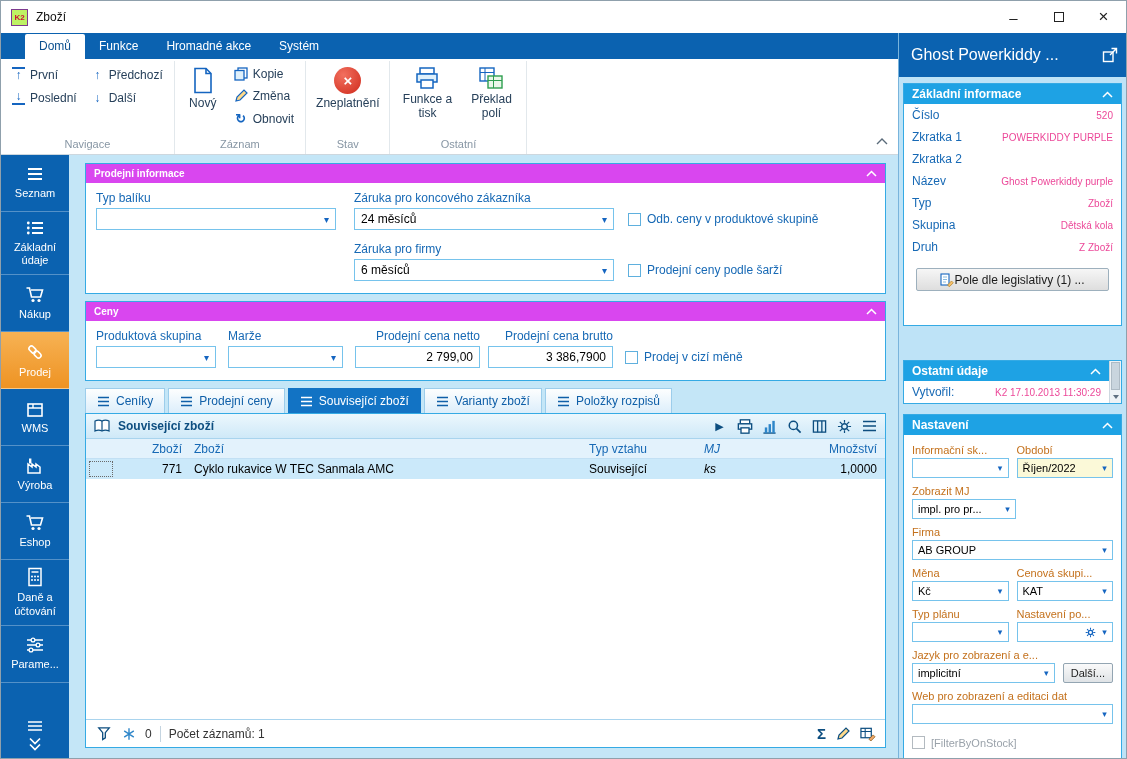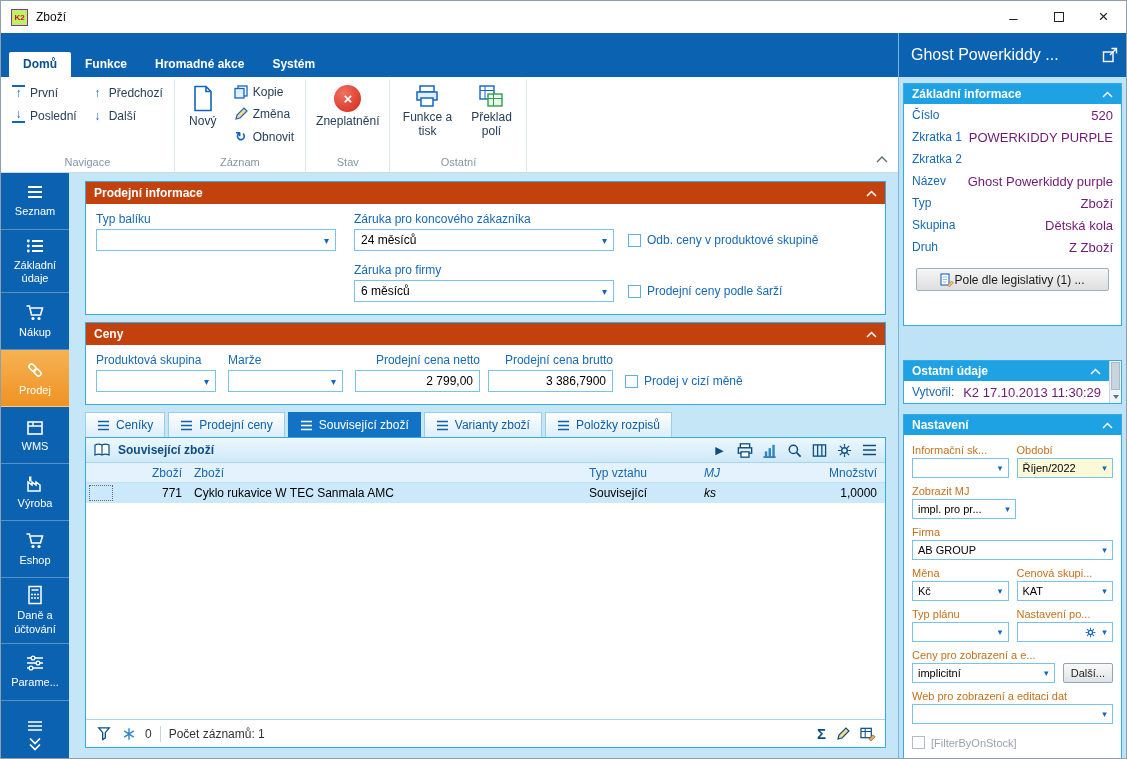--- a/index.html
+++ b/index.html
@@ -15,21 +15,21 @@
   .win-controls { margin-left:auto; display:flex; height:100%; }
   .wc { width:45px; height:100%; display:flex; align-items:center; justify-content:center; font-size:15px; color:#222; }
   .maxbox { width:10px; height:10px; border:1.4px solid #222; display:inline-block; }
 
   
   .main { display:flex; height:725px; }
   .left { width:897px; display:flex; flex-direction:column; }
   .right { flex:1; background:#bee3f7; display:flex; flex-direction:column; border-left:1px solid #79b4dc; min-width:0; }
 
   
-  .ribbon-tabs { height:44px; background:#0b62b0; display:flex; align-items:flex-end; padding-left:8px;font-weight:bold; }
+  .ribbon-tabs { height:26px; background:#0b62b0; display:flex; align-items:flex-end; padding-left:24px; }
   .rtab { padding:5px 14px 6px; color:#fff; font-size:12px; white-space:nowrap; }
   .rtab.active { background:#fff; color:#0b4f8e; border-radius:2px 2px 0 0; }
   .ribbon { height:96px; background:#fff; border-bottom:1px solid #cdd7de; display:flex; position:relative; padding-top:2px; }
   .rgroup { display:flex; flex-direction:column; border-right:1px solid #e2e8ec; padding:2px 4px 0; }
   .rgroup-body { flex:1; display:flex; align-items:flex-start; }
   .rgroup-label { text-align:center; color:#8796a4; font-size:11px; padding:3px 4px 4px; }
   .rcol { display:flex; flex-direction:column; }
   .ritem { display:flex; align-items:center; gap:5px; padding:4px 7px; font-size:12px; color:#27405a; white-space:nowrap; }
   .rbig { display:flex; flex-direction:column; align-items:center; gap:3px; padding:4px 6px 2px; font-size:12px;
           color:#27405a; text-align:center; line-height:1.15; min-width:48px; }
@@ -48,21 +48,21 @@
   .sb-item { display:flex; flex-direction:column; align-items:center; justify-content:center; gap:4px;
              padding:7px 2px; color:#fff; font-size:11px; text-align:center; line-height:1.2;
              border-bottom:1px solid rgba(255,255,255,.3); min-height:57px; }
   .sb-item.active { background:linear-gradient(#f7b254,#ee9323); }
   .sb-overflow { margin-top:auto; display:flex; flex-direction:column; align-items:center; gap:6px; padding:6px 0 7px; }
 
   .content { flex:1; background:#c4e6f7; padding:8px 12px 10px 16px; display:flex; flex-direction:column; min-width:0; }
 
   
   .panel { border:1px solid #35aae4; background:#fff; margin-bottom:7px; }
-  .panel-h { background:#c2410c; color:#fff; font-weight:bold; font-size:12px; padding:4px 8px;
+  .panel-h { background:#d946ef; color:#fff; font-weight:bold; font-size:10px; padding:4px 8px;
              display:flex; align-items:center; justify-content:space-between; }
   .panel-b { padding:8px 10px 12px; }
   .frow { display:flex; align-items:flex-end; }
   .fgroup { display:flex; flex-direction:column; }
   .flabel { color:#1769b5; font-size:12px; margin-bottom:3px; white-space:nowrap; }
   .flabel.r { text-align:right; }
   .w240{width:240px;} .w260{width:260px;} .w120{width:120px;} .w115{width:115px;} .w125{width:125px;}
   .ml18{margin-left:18px;} .ml14{margin-left:14px;} .ml12{margin-left:12px;} .ml8{margin-left:8px;}
   .mt12{margin-top:12px;} .spacer258{width:258px;}
   .combo { height:22px; border:1px solid #76c3ec; background:#fff; display:flex; align-items:center; min-width:0; }
@@ -106,21 +106,21 @@
 
   
   .rp-title { background:#0b62b0; color:#fff; min-height:44px; display:flex; align-items:center;
               padding:0 8px 0 12px; font-size:16px; flex:none; }
   .rp-title .txt { flex:1; white-space:nowrap; overflow:hidden; }
   .rp-sec { margin:6px 4px 0; background:#fff; border:1px solid #35aae4; }
   .rp-h { background:#1ea2e4; color:#fff; font-weight:bold; font-size:12px; padding:3px 8px;
           display:flex; align-items:center; justify-content:space-between; }
   .rp-row { display:flex; align-items:center; justify-content:space-between; min-height:22px; padding:0 8px; }
   .rp-lab { color:#1769b5; white-space:nowrap; font-size:12px; }
-  .rp-val { color:#701a75; white-space:nowrap; overflow:hidden; font-size:13px; text-align:right; }
+  .rp-val { color:#ec4899; white-space:nowrap; overflow:hidden; font-size:10px; text-align:right; }
   .leg-btn { margin:10px 12px 12px; height:23px; display:flex; align-items:center; justify-content:center; 
              background:linear-gradient(#f6f6f6,#dedede); border:1px solid #9db0bd; border-radius:2px;
              font-size:12px; color:#1a1a1a; }
   .rp-sec.other { display:flex; margin-top:34px; }
   .other-main { flex:1; }
   .vscroll { width:12px; background:#eef3f6; border-left:1px solid #cdd8e0; display:flex; flex-direction:column; }
   .vthumb { flex:1; margin:1px; background:#c9d5de; border:1px solid #aebbc5; }
   .varrow { height:12px; display:flex; align-items:center; justify-content:center; }
   .tri-dn { width:0; height:0; border-left:3px solid transparent; border-right:3px solid transparent; border-top:4px solid #5f7080; }
   .rp-sec.settings { margin-top:10px; flex:1; margin-bottom:0; display:flex; flex-direction:column; }
@@ -724,21 +724,21 @@
                   <svg width="11" height="11" viewBox="0 0 16 16">
                       <circle cx="8" cy="8" r="3" fill="none" stroke="#1565c0" stroke-width="1.8"></circle>
                       <path d="M8 1v3M8 12v3M1 8h3M12 8h3M3 3l2.2 2.2M10.8 10.8L13 13M13 3l-2.2 2.2M5.2 10.8L3 13" stroke="#1565c0" stroke-width="1.5"></path>
                     </svg>
                 </span>
                 <span class="dd">▾</span>
               </div>
             </div>
           </div>
 
-          <div class="slabel">Ceny pro zobrazení a e...</div>
+          <div class="slabel">Jazyk pro zobrazení a e...</div>
           <div class="srow">
             <div class="combo sm" style="flex:1;">
               <span class="val">implicitní</span>
               <span class="dd">▾</span>
             </div>
             <div class="btn-more">Další...</div>
           </div>
 
           <div class="slabel">Web pro zobrazení a editaci dat</div>
           <div class="combo sm">

